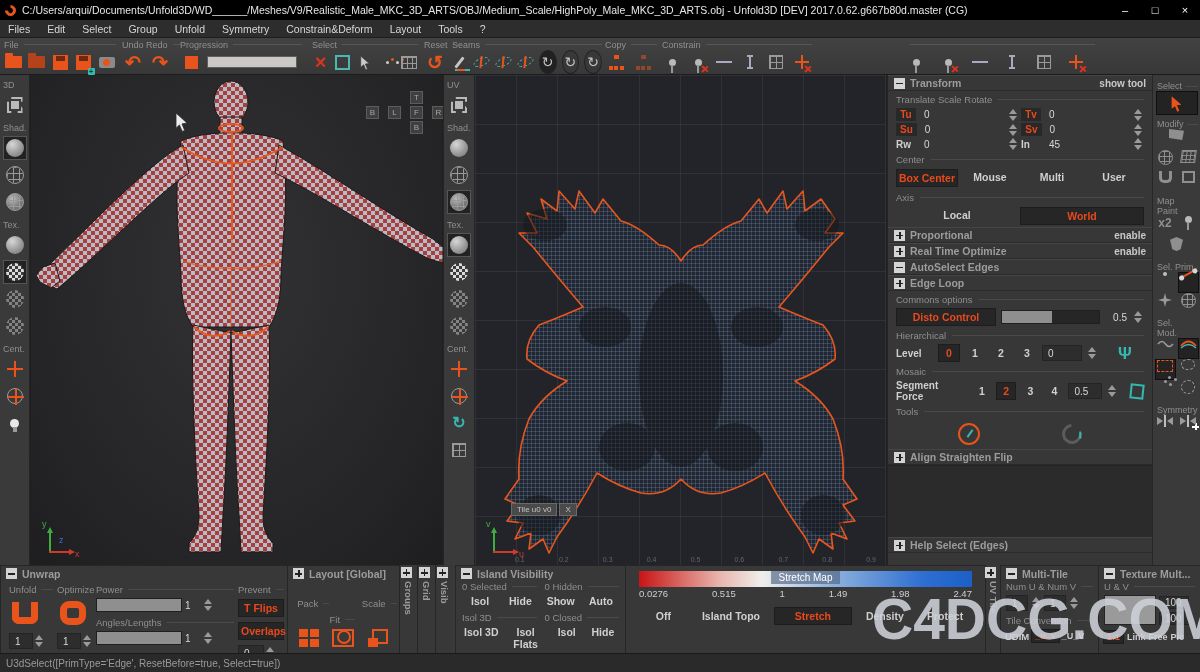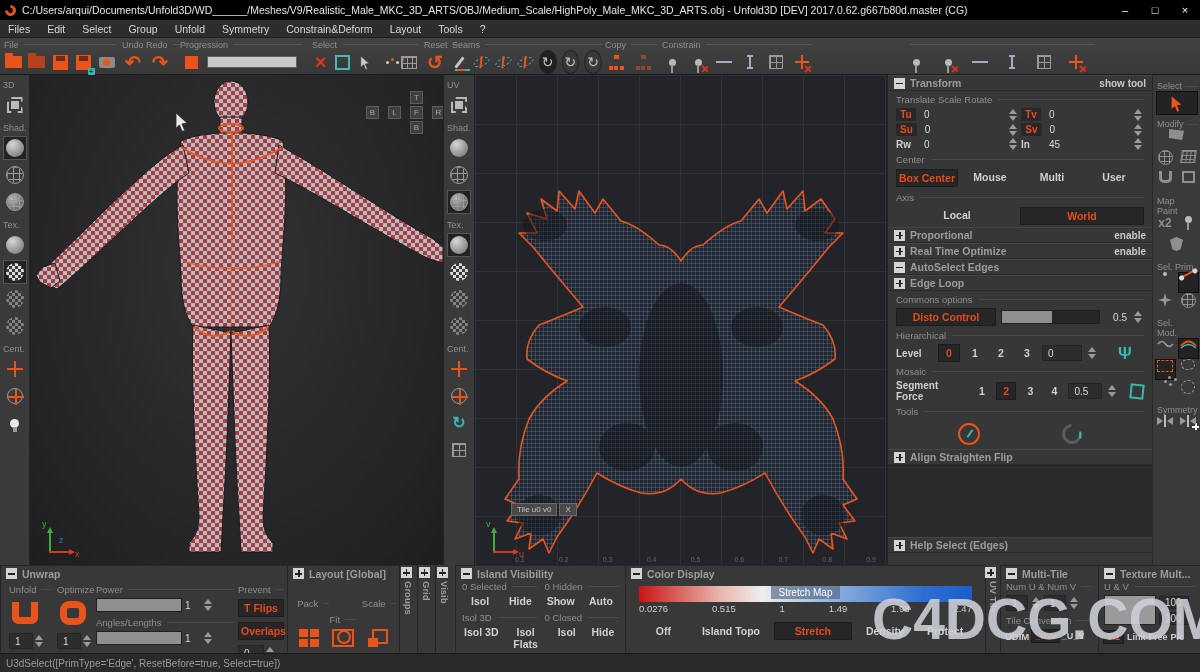--- a/index.html
+++ b/index.html
@@ -891,24 +891,20 @@
   </div>
   <div style="display:flex;padding:3px 6px;gap:4px;">
     <span class="flatbtn" style="flex:1.2;">Isol 3D</span>
     <span class="flatbtn" style="flex:1.3;">Isol Flats</span>
     <span class="flatbtn" style="flex:1;">Isol</span>
     <span class="flatbtn" style="flex:1;">Hide</span>
   </div>
 </div>
 
 <div class="bpanel" style="left:625px;width:360px;">
-  <div class="bhead">
-      <span class="pm"></span>
-      <span>Color Display</span>
-    </div>
   <div style="padding:5px 13px 0;">
     <div class="gradientbar">
       <span class="gmaplabel">Stretch Map</span>
     </div>
     <div class="ticksrow">
       <span>0.0276</span>
         <span>0.515</span>
       <span>1</span>
         <span>1.49</span>
       <span>1.98</span>

